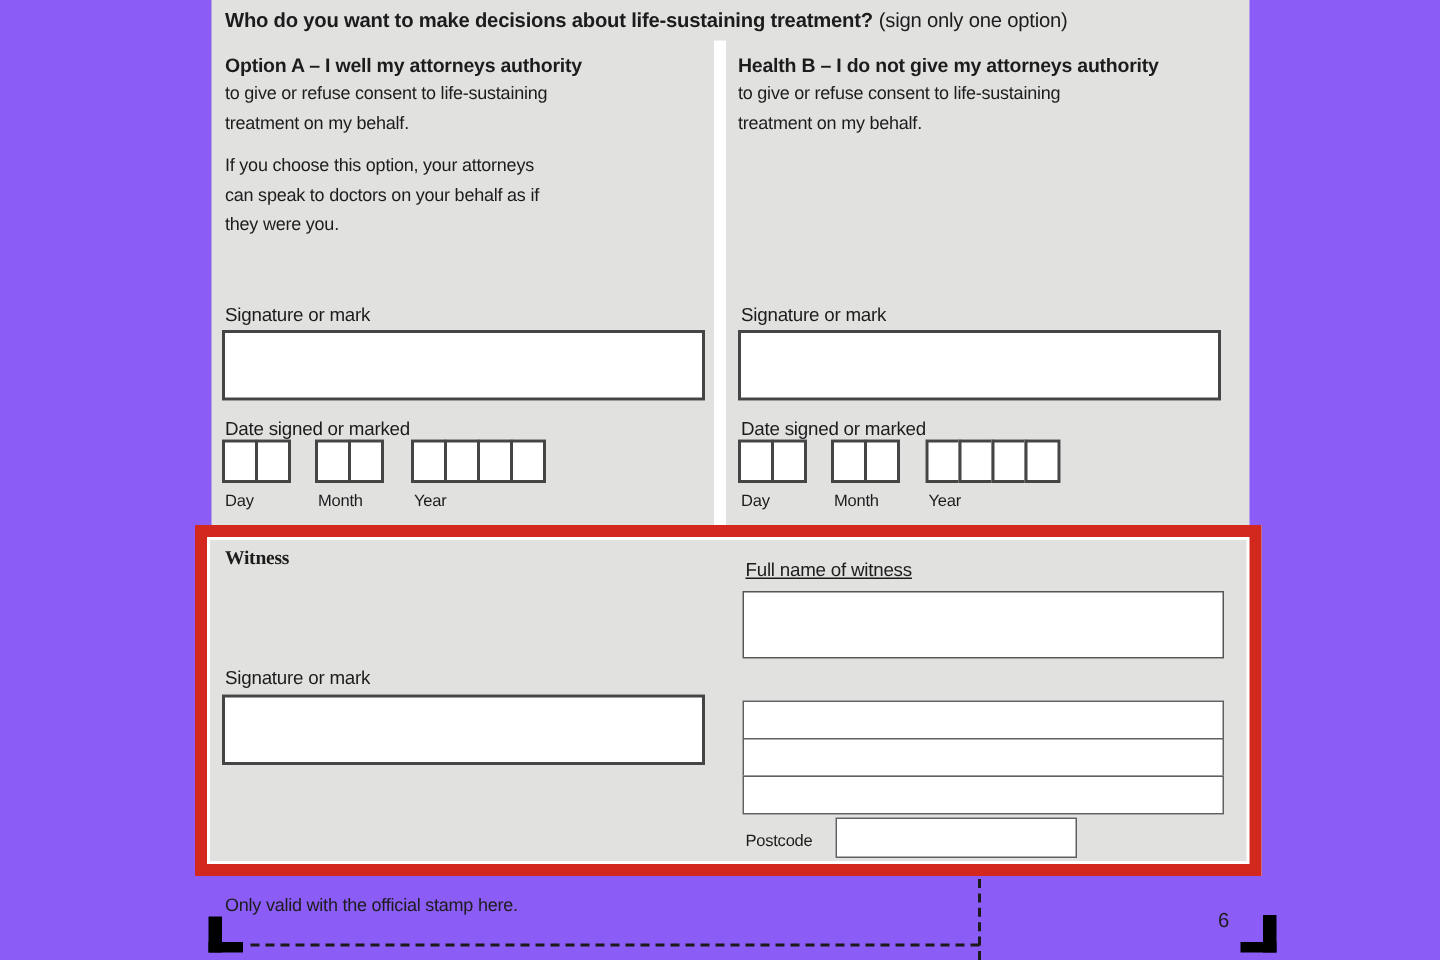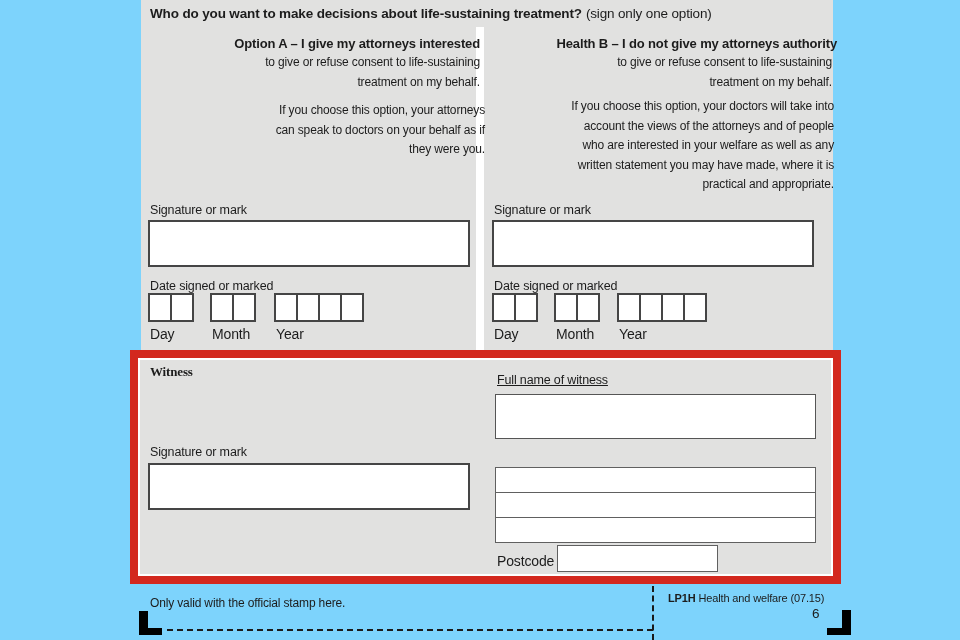--- a/index.html
+++ b/index.html
@@ -1,35 +1,35 @@
 <!DOCTYPE html>
 <html><head>
 <meta charset="utf-8">
 <style>
   * { margin:0; padding:0; box-sizing:border-box; }
   html,body { background:#ffffff; }
   .page {
-    position:relative; width:960px; height:640px; background:#7dd3fc;
+    position:relative; width:960px; height:640px; background:#8b5cf6;
     font-family:"Liberation Sans","DejaVu Sans",sans-serif;
-    color:#1c1c1c; letter-spacing:-0.15px; overflow:hidden;text-align:right;
+    color:#1c1c1c; letter-spacing:-0.15px; overflow:hidden;
   }
   .abs { position:absolute; }
   
   .gray-top { left:141px; top:0; width:692px; height:350px; background:#e1e1e0; z-index:0; }
   .col-gap  { left:476px; top:27px; width:8px; height:323px; background:#ffffff; z-index:1; }
   .red-box  { left:130px; top:350px; width:711px; height:234px; border:8px solid #d3281e; background:#ffffff; z-index:1; }
   .red-box .inner { position:absolute; left:2px; top:2px; right:2px; bottom:2px; background:#e1e1e0; }
   
   .t { z-index:2; line-height:19.5px; font-size:12px; }
   .hdr-q { font-size:13.5px; font-weight:bold; }
   .hdr-note { font-size:13.5px; font-weight:normal; margin-left:4px; }
   .opt-title { font-size:13px; font-weight:bold; }
   .ml { white-space:pre-line; }
   .lbl { font-size:12.5px; }
-  .sml { font-size:14px; }
+  .sml { font-size:11px; }
   
   .sig-box { background:#ffffff; border:2px solid #454545; z-index:2; }
   .cells { display:flex; z-index:2; }
   .cell { width:24px; height:29px; background:#ffffff; border:2px solid #454545; margin-left:-2px; }
   .cell:first-child { margin-left:0; }
   .name-box { background:#ffffff; border:1.5px solid #555555; z-index:2; }
   .addr-row { position:absolute; left:0; width:321px; height:26px; background:#ffffff; border:1px solid #606060; }
   .pc-box { background:#ffffff; border:1px solid #606060; z-index:2; }
   
   .dash-h { border-top:2px dashed #1a1a1a; z-index:2; }
@@ -47,21 +47,21 @@
   <div class="abs col-gap"></div>
 
   <div class="abs red-box">
     <div class="inner"></div>
   </div>
 
   <div class="abs t" style="left:150px; top:4px;">
     <span class="hdr-q">Who do you want to make decisions about life-sustaining treatment?</span><span class="hdr-note">(sign only one option)</span>
   </div>
 
-  <div class="abs t opt-title" style="left:150px; top:34px; width:330px;">Option A – I give my attorneys interested</div>
+  <div class="abs t opt-title" style="left:150px; top:34px; width:330px;">Option A – I well my attorneys authority</div>
   <div class="abs t ml" style="left:150px; top:53px; width:330px;"> to give or refuse consent to life-sustaining
 treatment on my behalf.</div>
   <div class="abs t ml" style="left:150px; top:101px; width:335px;">If you choose this option, your attorneys
 can speak to doctors on your behalf as if
 they were you.</div>
 
   <div class="abs t lbl" style="left:150px; top:201px;">Signature or mark</div>
   <div class="abs sig-box" style="left:148px; top:220px; width:322px; height:47px;"></div>
 
   <div class="abs t lbl" style="left:150px; top:277px;">Date signed or marked</div>
@@ -79,25 +79,20 @@
     <div class="cell"></div>
     <div class="cell"></div>
   </div>
   <div class="abs t sml" style="left:150px; top:325px;">Day</div>
   <div class="abs t sml" style="left:212px; top:325px;">Month</div>
   <div class="abs t sml" style="left:276px; top:325px;">Year</div>
 
   <div class="abs t opt-title" style="left:492px; top:34px; width:345px;">Health B – I do not give my attorneys authority</div>
   <div class="abs t ml" style="left:492px; top:53px; width:340px;">to give or refuse consent to life-sustaining
 treatment on my behalf.</div>
-  <div class="abs t ml" style="left:492px; top:97px; width:342px;">If you choose this option, your doctors will take into
-account the views of the attorneys and of people
-who are interested in your welfare as well as any
-written statement you may have made, where it is
-practical and appropriate.</div>
 
   <div class="abs t lbl" style="left:494px; top:201px;">Signature or mark</div>
   <div class="abs sig-box" style="left:492px; top:220px; width:322px; height:47px;"></div>
 
   <div class="abs t lbl" style="left:494px; top:277px;">Date signed or marked</div>
   <div class="abs cells" style="left:492px; top:293px;">
     <div class="cell"></div>
     <div class="cell"></div>
   </div>
   <div class="abs cells" style="left:554px; top:293px;">
@@ -129,19 +124,16 @@
   </div>
   <div class="abs t sml" style="left:497px; top:552px;">Postcode</div>
   <div class="abs pc-box" style="left:557px; top:545px; width:161px; height:27px;"></div>
 
   <div class="abs t" style="left:150px; top:594px; font-size:12px;">Only valid with the official stamp here.</div>
 
   <div class="abs corner-bl" style="left:139px; top:611px;"></div>
   <div class="abs dash-h" style="left:167px; top:629px; width:486px;"></div>
   <div class="abs dash-v" style="left:652px; top:586px; height:54px;"></div>
 
-  <div class="abs t" style="left:668px; top:589px; font-size:11px;">
-    <span class="bold">LP1H</span><span style="margin-left:3px;">Health and welfare (07.15)</span>
-  </div>
   <div class="abs t" style="left:812px; top:604px; font-size:13.5px;">6</div>
   <div class="abs corner-br" style="left:827px; top:610px;"></div>
 
 </div>
 
 </body></html>

